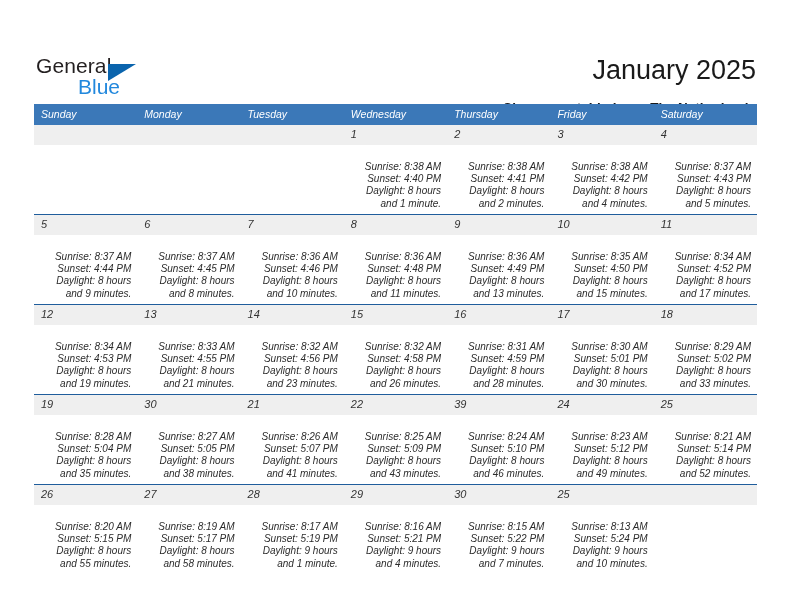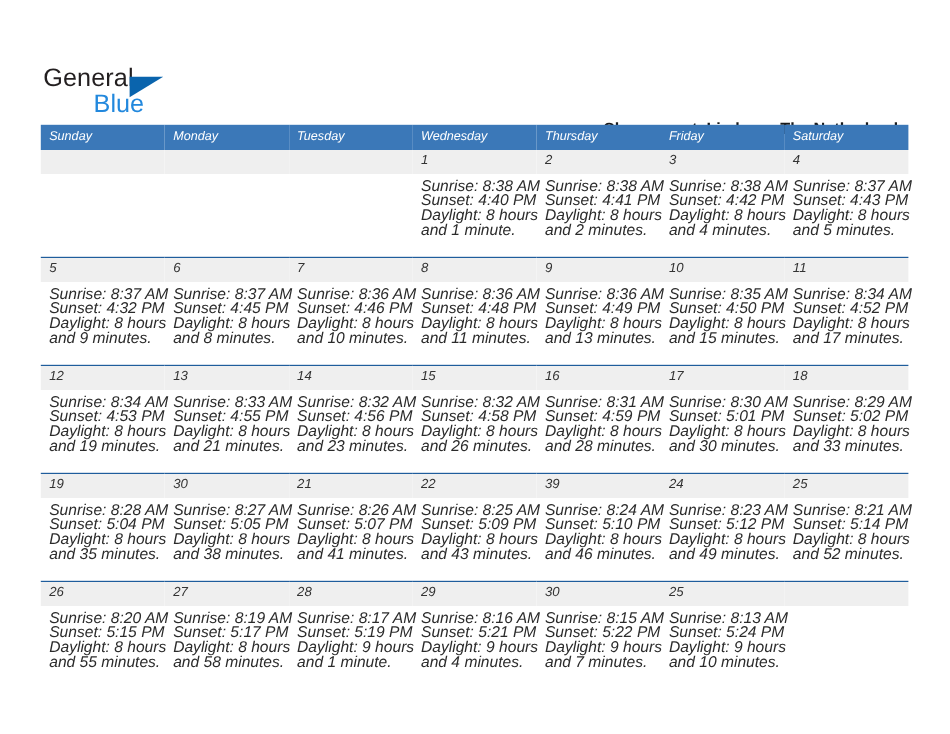--- a/index.html
+++ b/index.html
@@ -126,42 +126,44 @@
     font-size: 11px;
     color: #333333;
     padding: 3px 0 4px 7px;
     height: 13px;
     line-height: 13px;
   }
   .daynum.empty {
     color: transparent;
   }
   .details {
-    padding: 4px 6px 0 7px;
-    font-size: 13px;
+    padding: 16px 6px 0 7px;
+    font-size: 10px;
     line-height: 12.2px;
     color: #2b2b2b;
+    text-align: right;
   }
   .details div {
     white-space: nowrap;
   }
 </style>
 </head>
 <body>
 
 <div class="page">
 
   <div class="header">
 
     <div class="logo">
       <span class="logo-general">General</span>
       <span class="logo-triangle"></span>
       <span class="logo-blue">Blue</span>
     </div>
 
+    <div class="title">January 2025</div>
     <div class="subtitle">Chevremont, Limburg, The Netherlands</div>
   </div>
 
   <div class="calendar">
     <table class="cal">
       <thead>
         <tr id="weekday-row">
             <th>Sunday</th>
             <th>Monday</th>
             <th>Tuesday</th>
@@ -217,21 +219,21 @@
                 <div>Daylight: 8 hours</div>
                 <div>and 5 minutes.</div>
               </div>
             </td>
           </tr>
           <tr>
             <td>
               <span class="daynum">5</span>
               <div class="details">
                 <div>Sunrise: 8:37 AM</div>
-                <div>Sunset: 4:32 PM</div>
+                <div>Sunset: 4:44 PM</div>
                 <div>Daylight: 8 hours</div>
                 <div>and 9 minutes.</div>
               </div>
             </td>
             <td>
               <span class="daynum">6</span>
               <div class="details">
                 <div>Sunrise: 8:37 AM</div>
                 <div>Sunset: 4:45 PM</div>
                 <div>Daylight: 8 hours</div>

